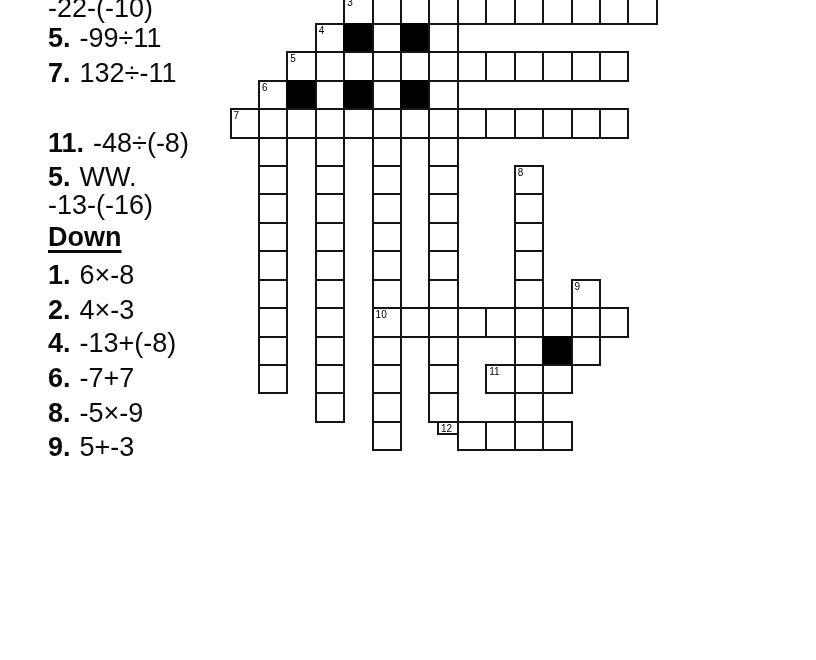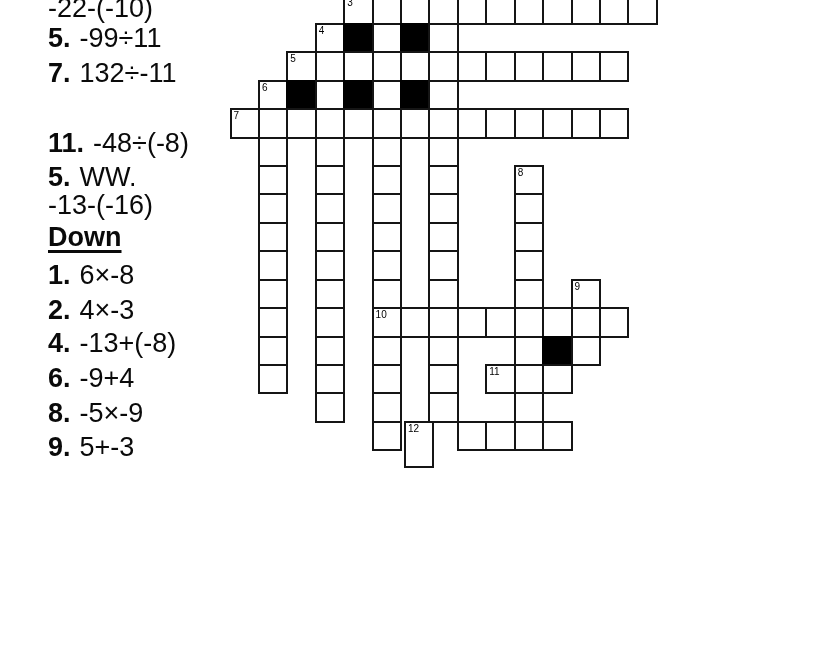--- a/index.html
+++ b/index.html
@@ -92,21 +92,21 @@
 
   <div class="clue-line" style="top:285px">
     <span class="num">2.</span><span class="expr">4×-3</span>
   </div>
 
   <div class="clue-line" style="top:318px">
     <span class="num">4.</span><span class="expr">-13+(-8)</span>
   </div>
 
   <div class="clue-line" style="top:353px">
-    <span class="num">6.</span><span class="expr">-9+4</span>
+    <span class="num">6.</span><span class="expr">-7+7</span>
   </div>
 
   <div class="clue-line" style="top:388px">
     <span class="num">8.</span><span class="expr">-5×-9</span>
   </div>
 
   <div class="clue-line" style="top:422px">
     <span class="num">9.</span><span class="expr">5+-3</span>
   </div>
 
@@ -233,20 +233,20 @@
     <div class="cell" style="left: 485.28px; top: 363.96px; width: 30.42px; height: 30.42px;">
       <span class="cellnum">11</span>
     </div>
     <div class="cell" style="left: 513.7px; top: 363.96px; width: 30.42px; height: 30.42px;"></div>
     <div class="cell" style="left: 542.12px; top: 363.96px; width: 30.42px; height: 30.42px;"></div>
     <div class="cell" style="left: 314.76px; top: 392.38px; width: 30.42px; height: 30.42px;"></div>
     <div class="cell" style="left: 371.6px; top: 392.38px; width: 30.42px; height: 30.42px;"></div>
     <div class="cell" style="left: 428.44px; top: 392.38px; width: 30.42px; height: 30.42px;"></div>
     <div class="cell" style="left: 513.7px; top: 392.38px; width: 30.42px; height: 30.42px;"></div>
     <div class="cell" style="left: 371.6px; top: 420.8px; width: 30.42px; height: 30.42px;"></div>
-    <div class="cell" style="left: 404px; top: 420.8px; width: 30.42px; height: 47px;">
+    <div class="cell" style="left: 437px; top: 420.8px; width: 30.42px; height: 14px;">
       <span class="cellnum">12</span>
     </div>
     <div class="cell" style="left: 456.86px; top: 420.8px; width: 30.42px; height: 30.42px;"></div>
     <div class="cell" style="left: 485.28px; top: 420.8px; width: 30.42px; height: 30.42px;"></div>
     <div class="cell" style="left: 513.7px; top: 420.8px; width: 30.42px; height: 30.42px;"></div>
     <div class="cell" style="left: 542.12px; top: 420.8px; width: 30.42px; height: 30.42px;"></div>
   </div>
 
 </body></html>

